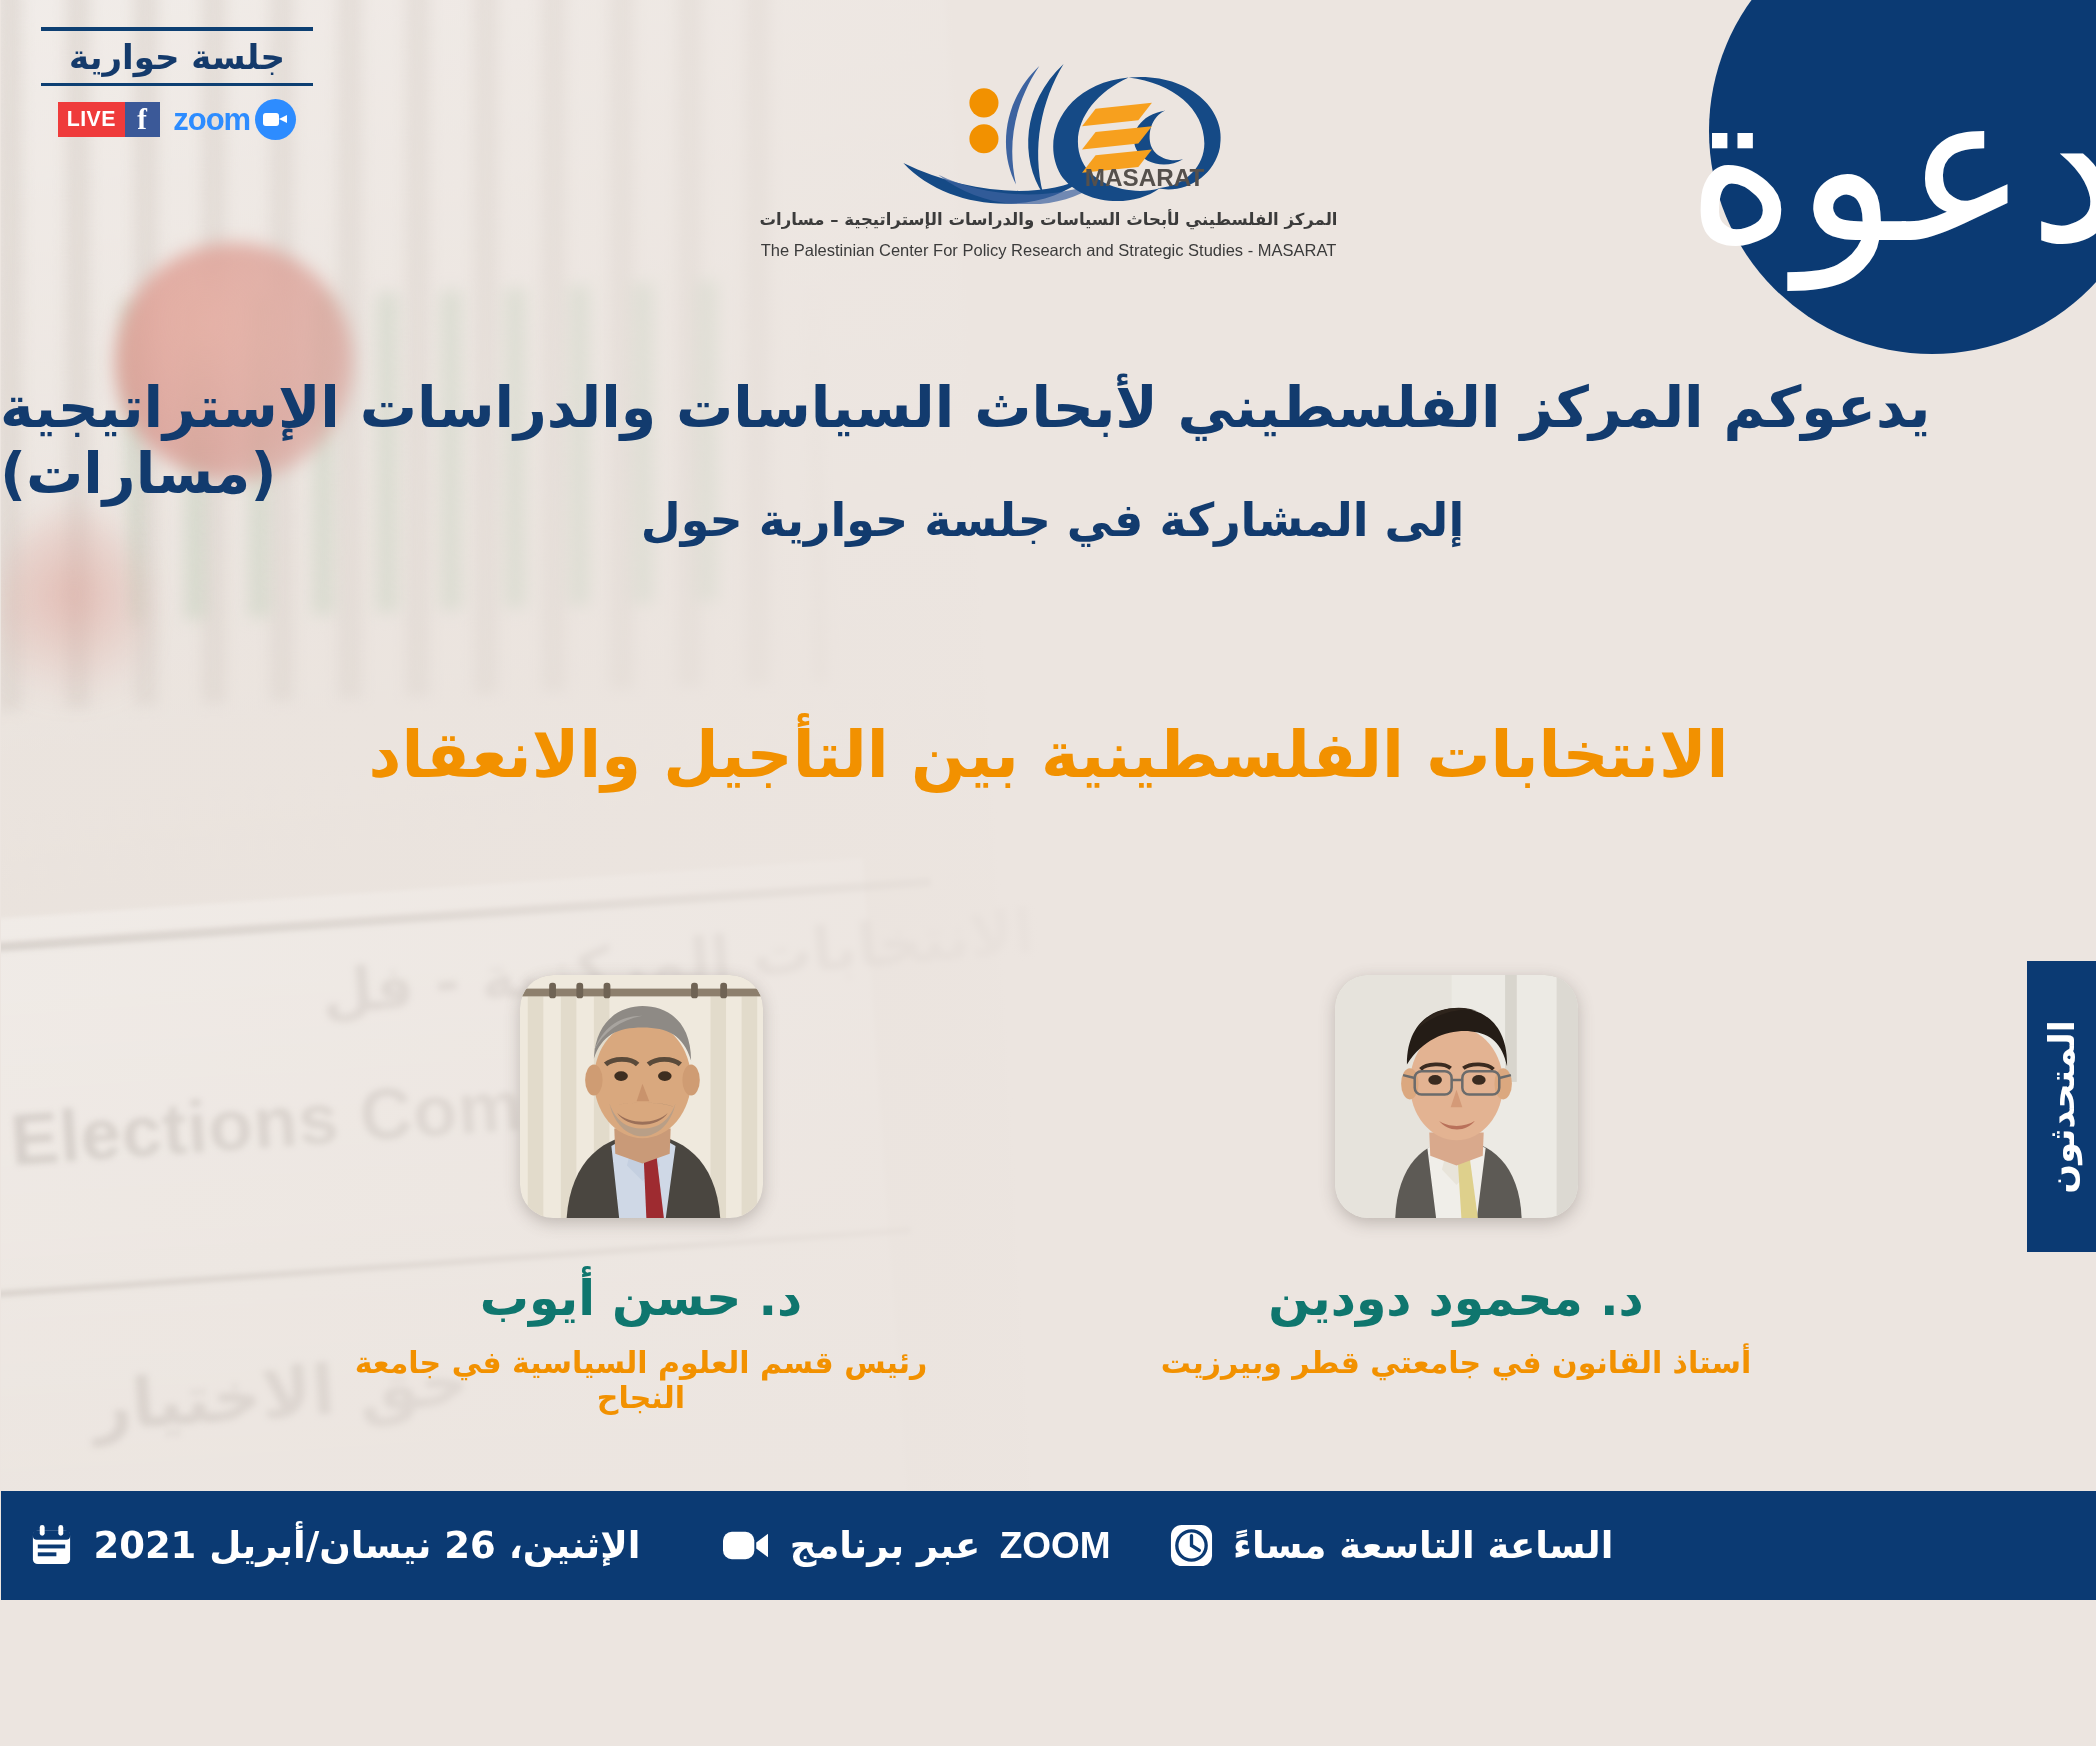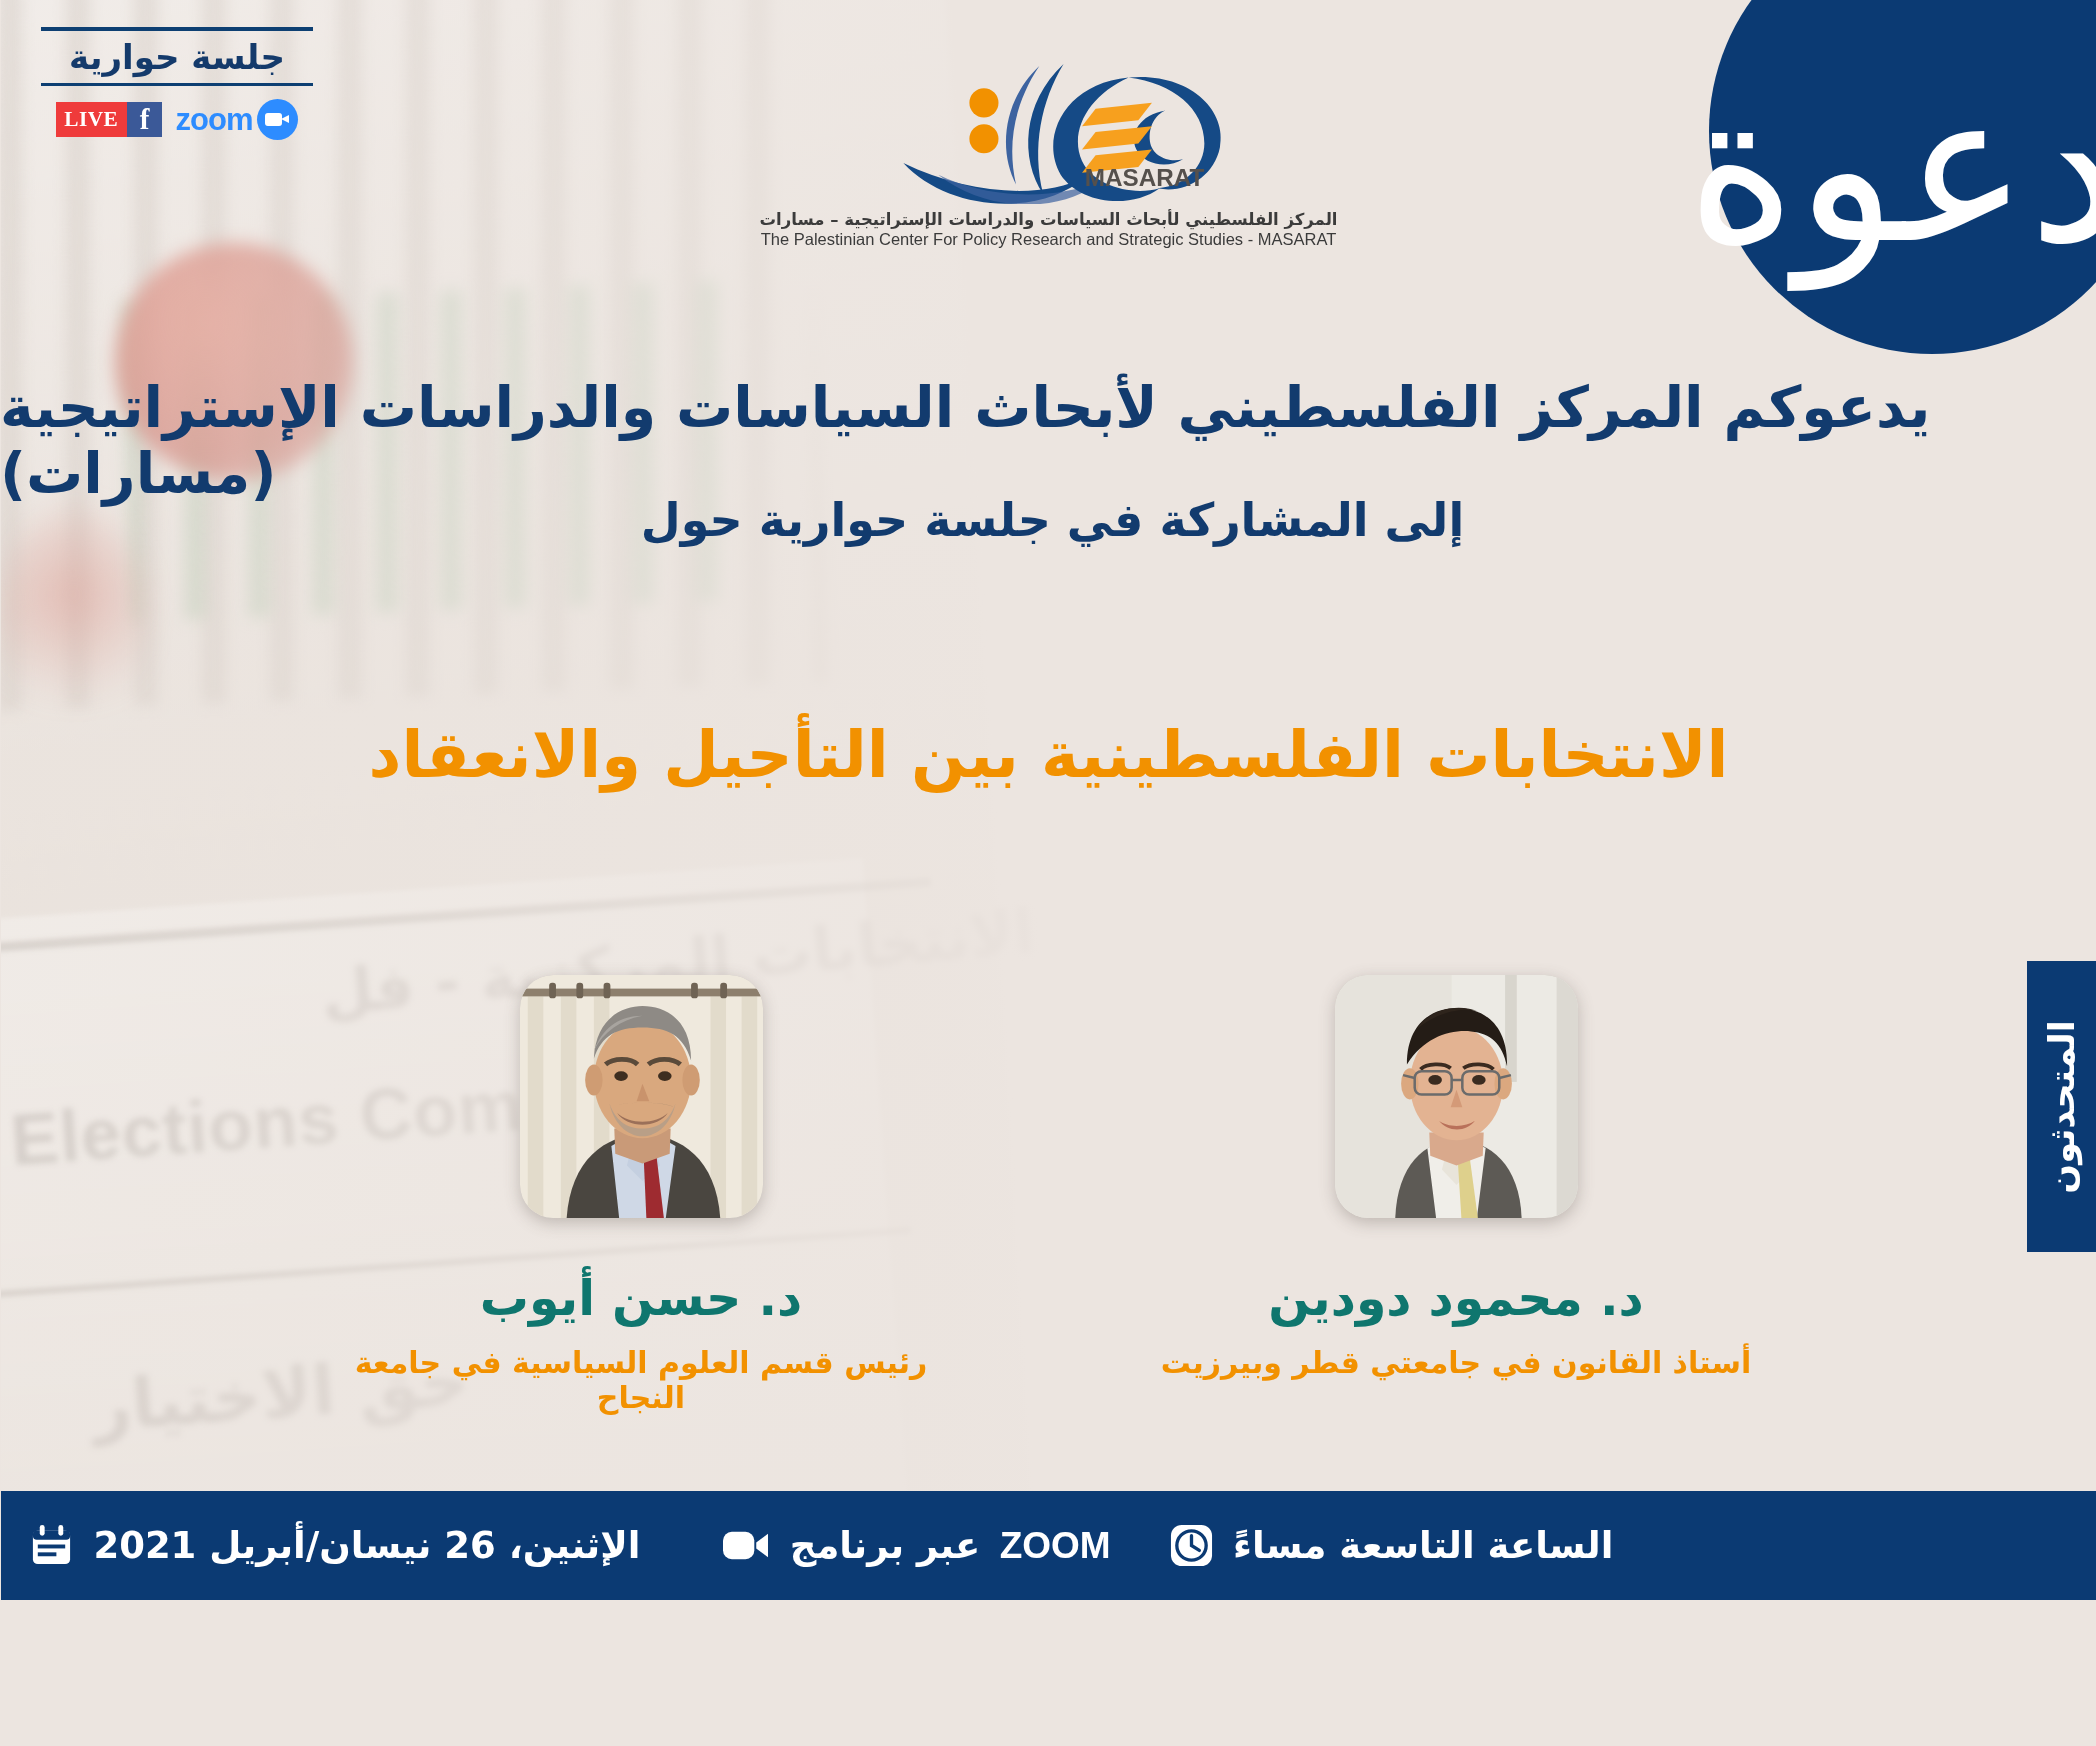--- a/index.html
+++ b/index.html
@@ -162,38 +162,38 @@
   .fb-live { display:flex; align-items:center; }
   .fb-box {
     width:35px; height:35px; background:#3b5998;
     display:flex; align-items:center; justify-content:center;
     color:#fff; font-family:"Liberation Serif", serif;
     font-weight:700; font-size:29px; line-height:1;
   }
   .live-box {
     height:35px; background:#ef3b3b; color:#fff;
     display:flex; align-items:center; padding:0 8.7px;
-    font-family:Liberation Serif, serif;
+    font-family:Liberation Sans, sans-serif;
     font-weight:700; font-size:21.3px; letter-spacing:0.5px;
   }
 
   
   .masarat {
     position:absolute;
     left:50%; transform:translateX(-50%);
     top:58px; width:602px; text-align:center;
   }
   .masarat-mark { width:100%; height:146px; }
   .masarat-ar {
     font-size:16.5px; color:#3b3b3b; font-weight:700;
     margin-top:1.9px; direction:rtl; letter-spacing:0.2px;
   }
   .masarat-en {
     font-size:16.5px; color:#3b3b3b; direction:ltr;
-    margin-top:1px; font-family:"Liberation Sans", sans-serif;
+    margin-top:12px; font-family:"Liberation Sans", sans-serif;
   }
 
   
   .invite-circle {
     position:absolute;
     right:-58px; top:-92px;
     width:446px; height:446px;
     border-radius:50%;
     background:#0b3a73;
     display:flex; align-items:center; justify-content:center;

